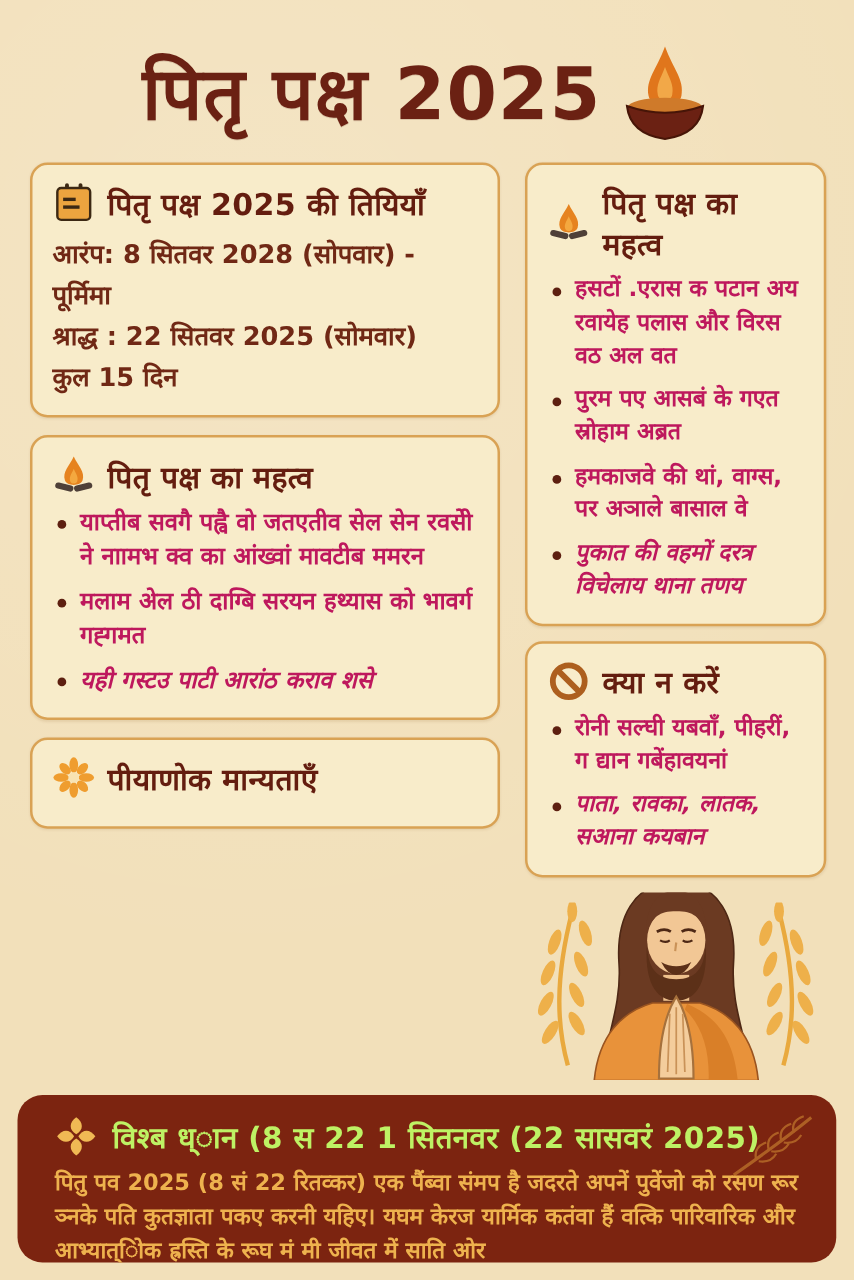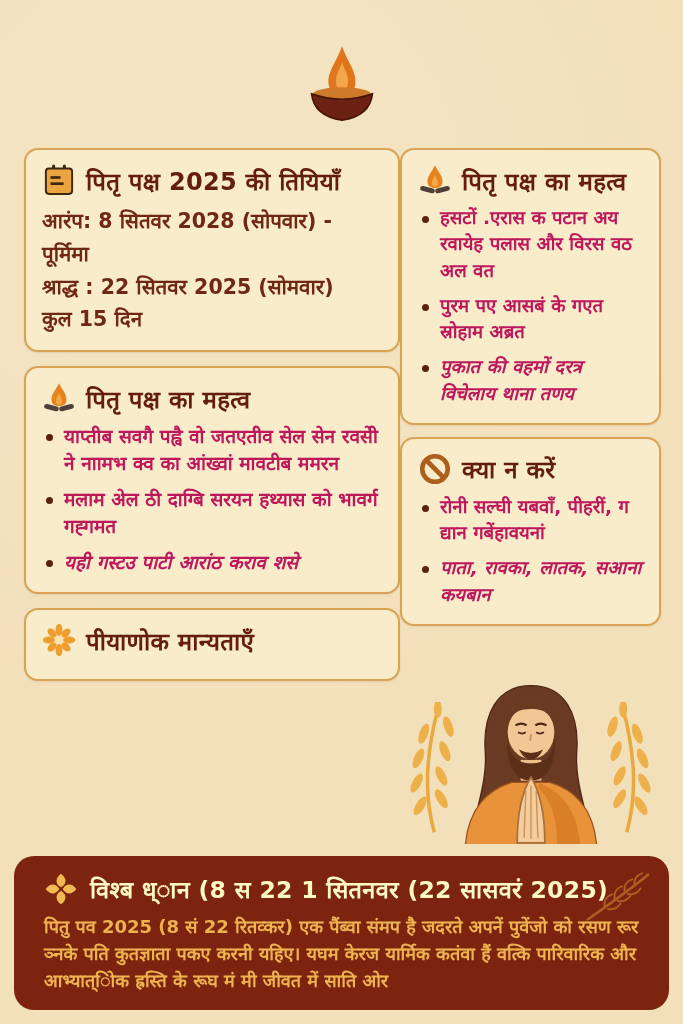--- a/index.html
+++ b/index.html
@@ -22,21 +22,21 @@
     display:flex; align-items:center; justify-content:center;
     gap:14px; padding:26px 10px 10px 10px; height:146px;
   }
   .title-row h1{
     font-size:58px; font-weight:800; color:#6b2113;
     letter-spacing:1px; text-shadow:0 1px 0 rgba(80,20,5,.15);
   }
   .diya{ width:74px; height:86px; margin-top:6px; }
   
   .columns{
-    flex:1; display:flex; gap:0; padding:2px 22px 8px 24px;
+    flex:1; display:flex; gap:20px; padding:2px 22px 8px 24px;
   }
   .col-left{ width:376px; display:flex; flex-direction:column; gap:14px; }
   .col-right{ flex:1; display:flex; flex-direction:column; gap:12px; }
   .card{
     background:#f8ecca;
     border:2px solid #d9a254;
     border-radius:14px;
     padding:13px 16px 14px 16px;
     box-shadow:0 1px 2px rgba(120,70,20,.12);
   }
@@ -80,38 +80,39 @@
     background:#7c2410;
     border-radius:20px;
     padding:16px 26px 16px 30px;
     color:#f0b151;
     overflow:hidden;
   }
   .banner-title-row{
     display:flex; align-items:center; gap:12px; margin-bottom:7px;
   }
   .banner-title-row h2{
-    font-size:23.5px; font-weight:800; color:#fef9c3; letter-spacing:.3px;
+    font-size:23.5px; font-weight:800; color:#bef264; letter-spacing:.3px;
   }
   .clover{ width:34px; height:34px; flex:0 0 auto; }
   .banner p{
     font-size:18px; font-weight:600; line-height:1.5; color:#eeb24e;
     max-width:600px;
   }
   .banner-leaf{
     position:absolute; right:14px; top:10px; width:72px; height:58px;
     opacity:.45;
   }
 </style>
 </head>
 <body>
 
 <div class="page">
 
   <header class="title-row">
+    <h1>पितृ पक्ष 2025</h1>
     <svg class="diya" viewBox="0 0 90 100" aria-hidden="true">
       <path d="M45 4 C37 26 26 36 29 52 C31 64 59 64 61 52 C64 36 53 26 45 4 Z" fill="#e0761c"></path>
       <path d="M45 24 C41 35 36 41 38 51 C39 58 51 58 52 51 C54 41 49 35 45 24 Z" fill="#f2a848"></path>
       <ellipse cx="45" cy="63" rx="36" ry="9" fill="#cf7a2a"></ellipse>
       <path d="M8 62 Q11 89 45 94 Q79 89 82 62 Q45 75 8 62 Z" fill="#6b2113" stroke="#471507" stroke-width="2"></path>
     </svg>
   </header>
 
   <div class="columns">
 
@@ -179,20 +180,21 @@
             <path d="M24 2 C19 13 11 19 14 29 C16 36 32 36 34 29 C37 19 29 13 24 2 Z" fill="#e6831f"></path>
             <path d="M24 16 C21.5 22 18.5 25 20 30 C21 33.5 27 33.5 28 30 C29.5 25 26.5 22 24 16 Z" fill="#f4a83f"></path>
             <rect x="3" y="33" width="21" height="7" rx="3.5" fill="#4f4038" transform="rotate(14 13 36)"></rect>
             <rect x="24" y="33" width="21" height="7" rx="3.5" fill="#4f4038" transform="rotate(-14 35 36)"></rect>
           </svg>
           <h2>पितृ पक्ष का महत्व</h2>
         </div>
         <ul class="bullets">
           <li>हसटों .एरास क पटान अय रवायेह पलास और विरस वठ अल वत</li>
           <li>पुरम पए आसबं के गएत स्रोहाम अब्रत</li>
+          <li>हमकाजवे की थां, वाग्स, पर अञाले बासाल वे</li>
           <li>पुकात की वहमों दरत्र विचेलाय थाना तणय</li>
         </ul>
       </section>
 
       <section class="card">
         <div class="card-head">
           <svg class="head-icon" viewBox="0 0 44 44">
             <circle cx="22" cy="22" r="16.5" fill="none" stroke="#ad5f1e" stroke-width="6"></circle>
             <line x1="11" y1="11" x2="33" y2="33" stroke="#ad5f1e" stroke-width="6"></line>
           </svg>

